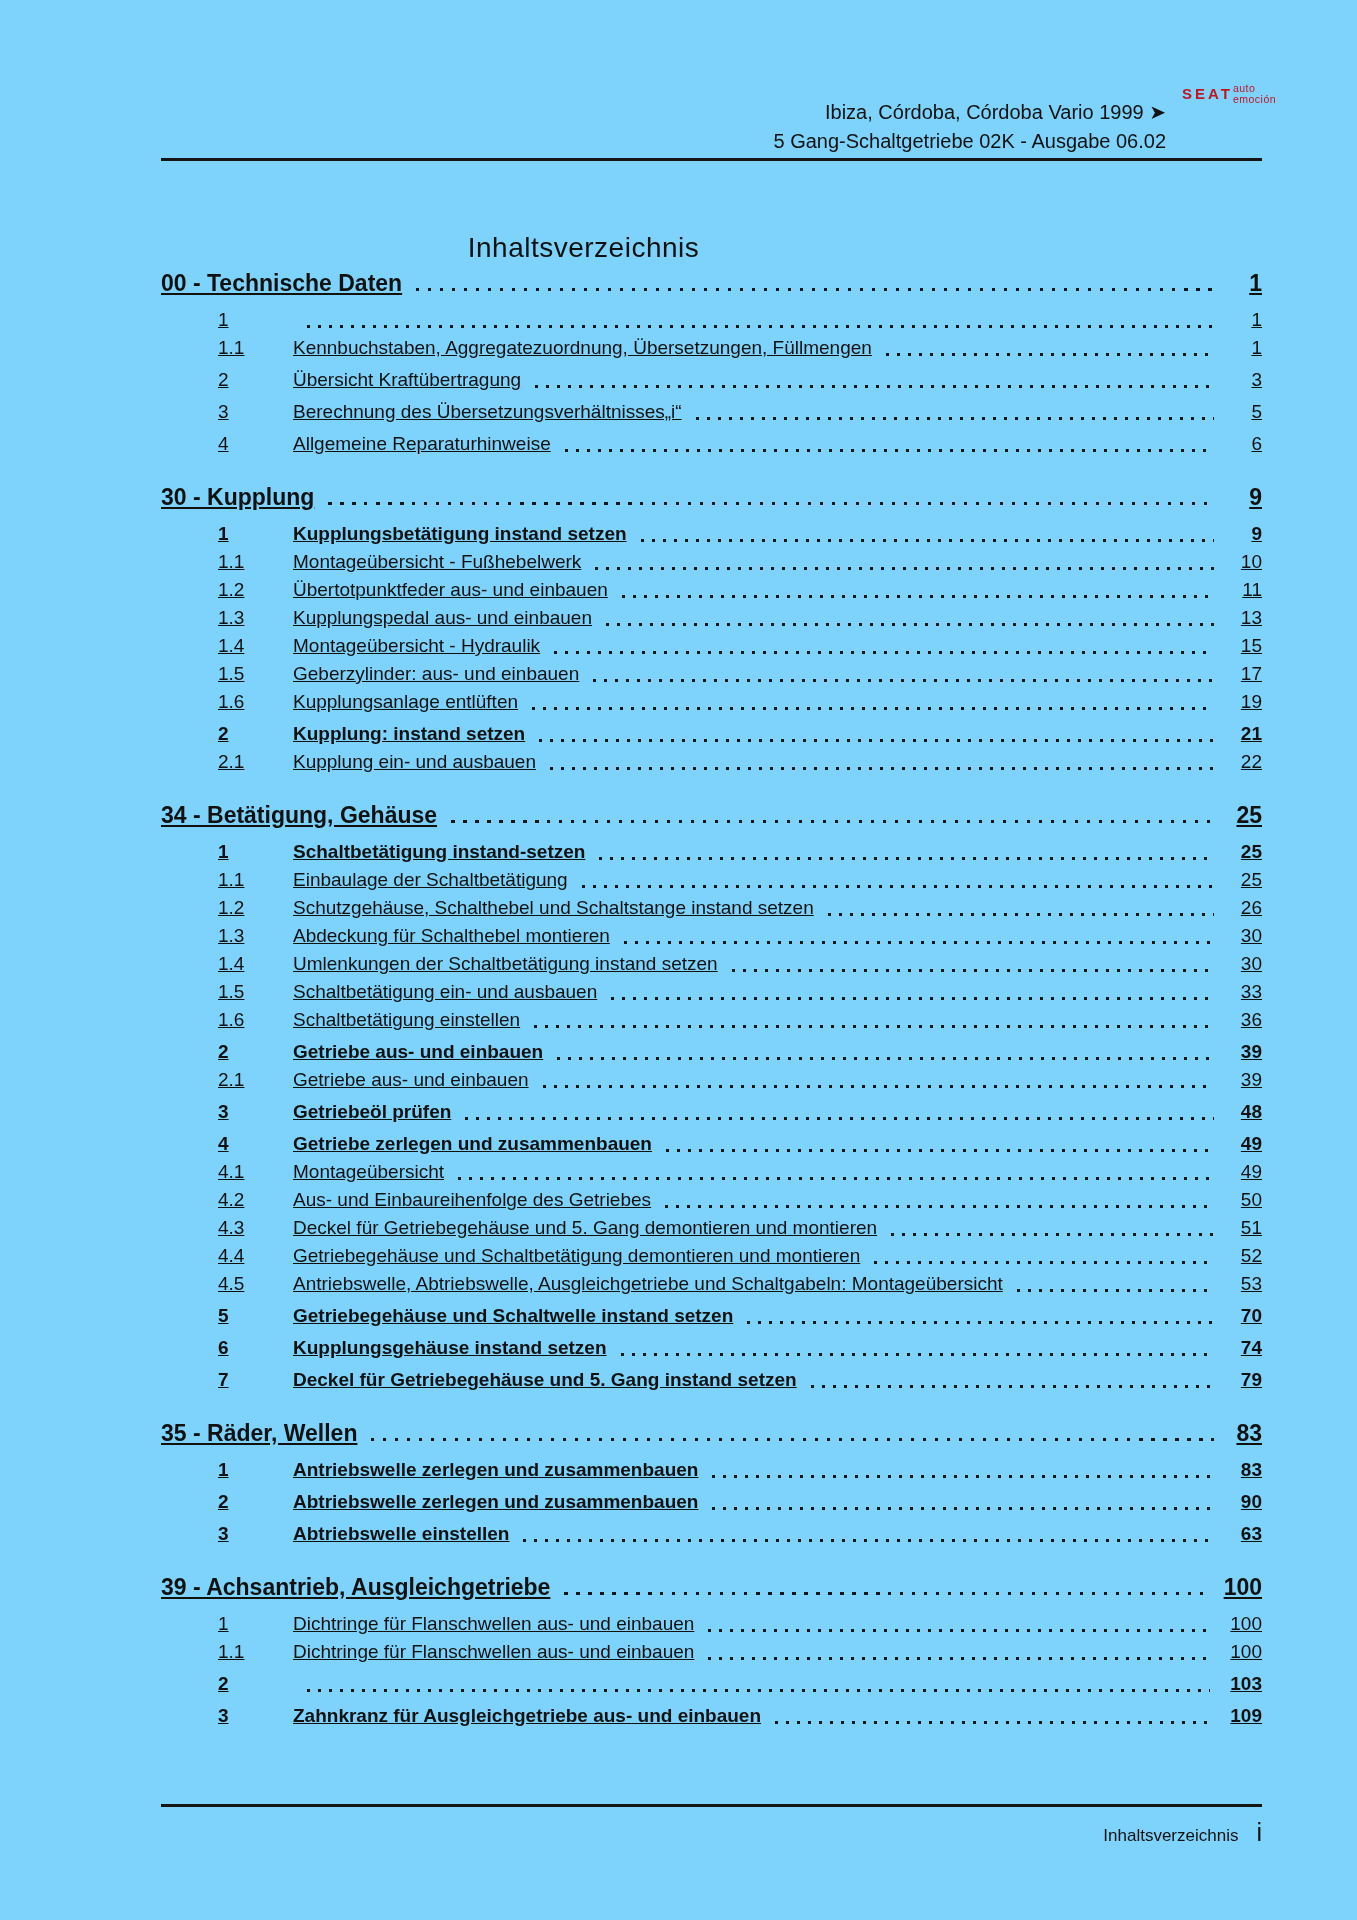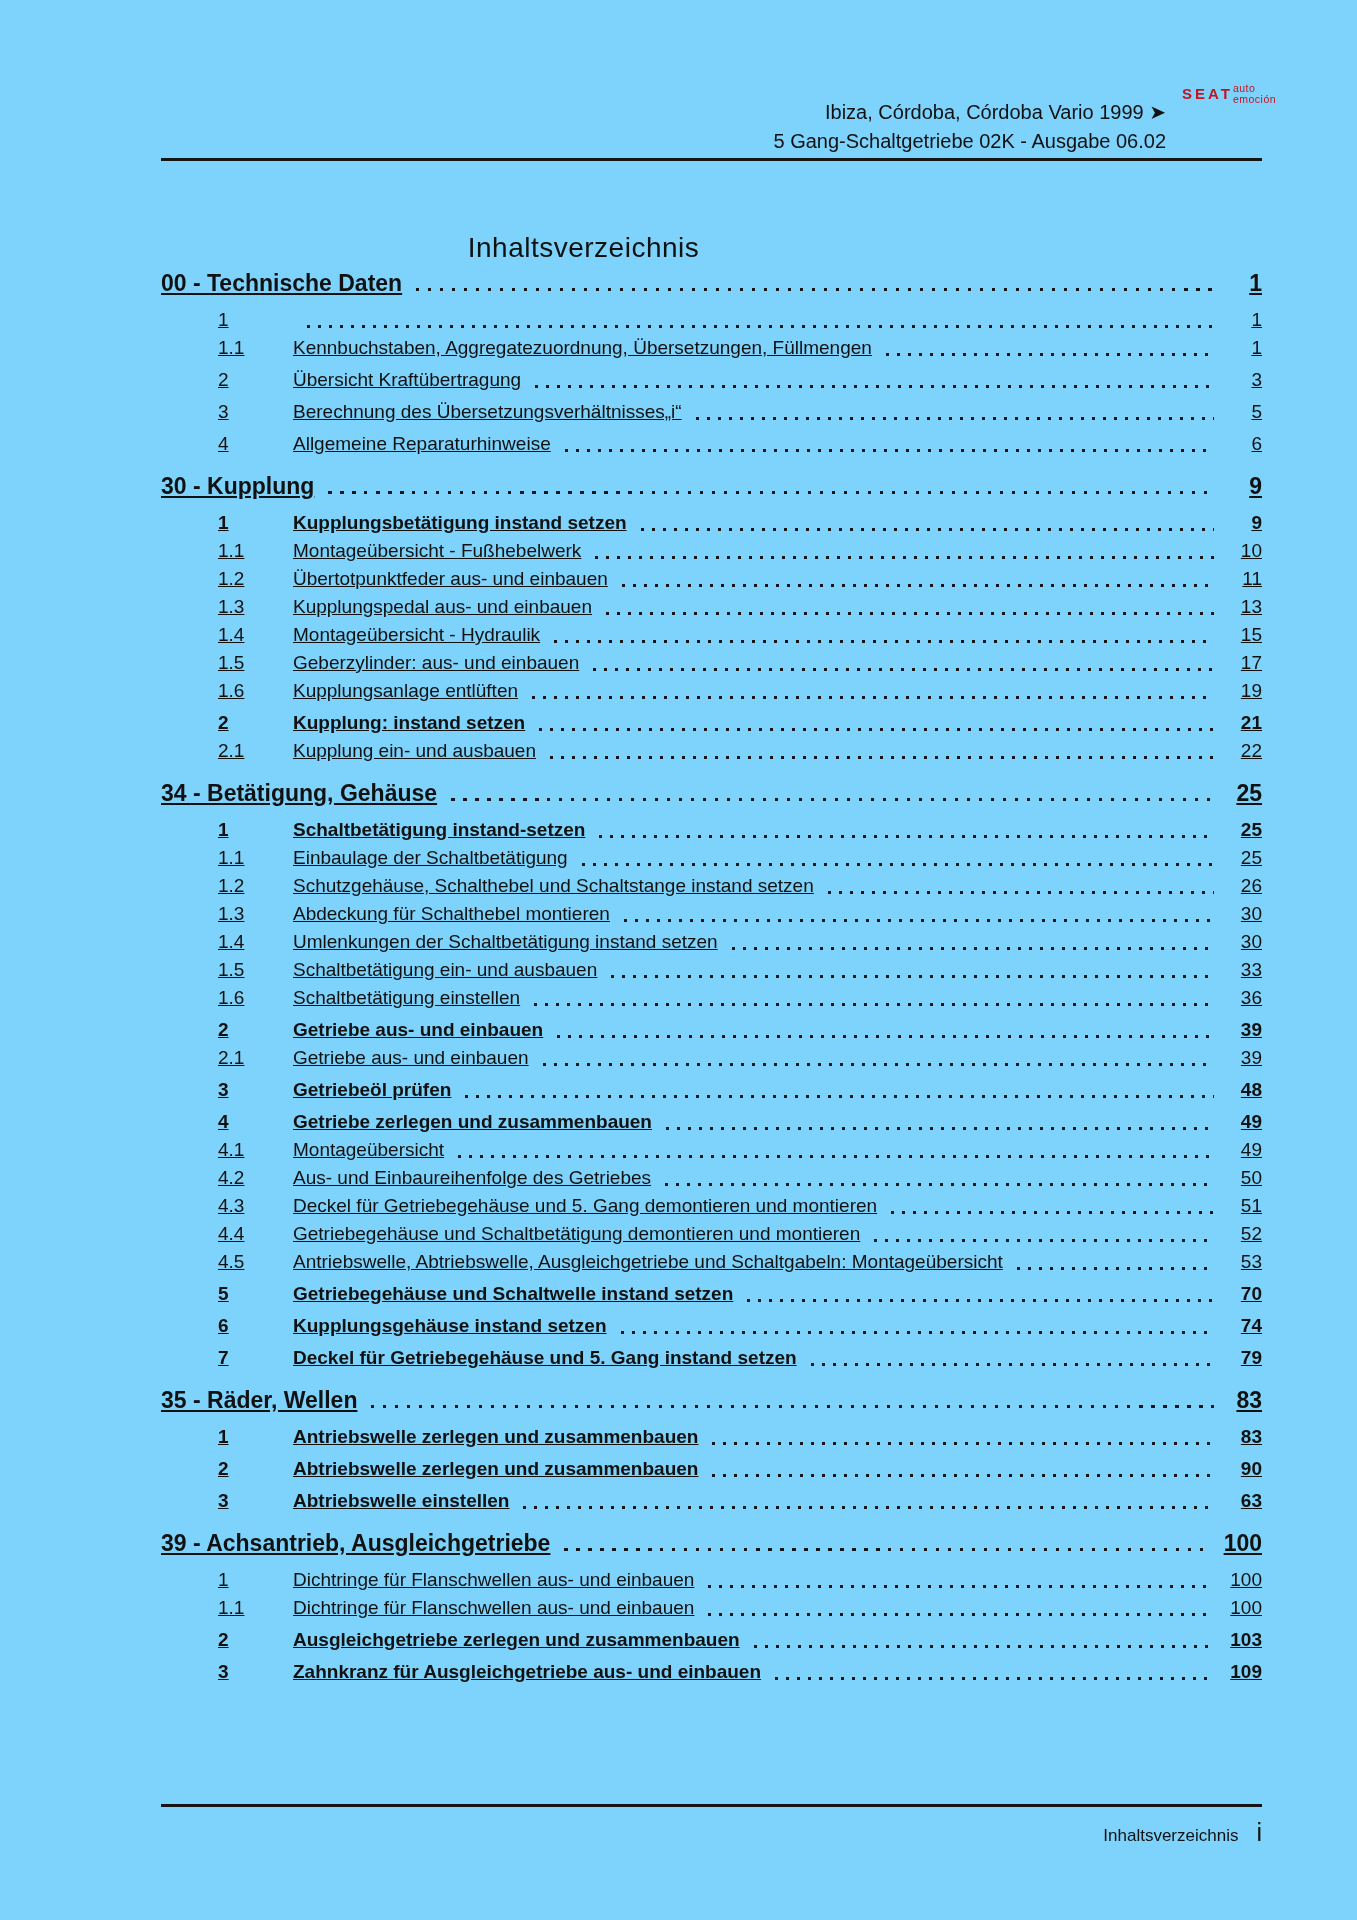--- a/index.html
+++ b/index.html
@@ -43,21 +43,21 @@
     position:absolute; top:232px; left:161px; width:845px;
     text-align:center;
     font-size:28px; font-weight:400; letter-spacing:0.5px;
   }
 
   
   .toc { position:absolute; top:268px; left:161px; width:1101px; }
   .row { display:flex; align-items:baseline;text-decoration:underline; }
   .row.sec {
     font-size:23px; font-weight:bold; line-height:30px;
-    margin-top:13px; margin-bottom:8px;
+    margin-top:24px; margin-bottom:8px;
   }
   .row.sec:first-child { margin-top:0; }
   .row.entry { font-size:19px; line-height:28px; padding-left:57px; }
   .row.entry.lvl1 { margin-top:4px; }
   .row.entry.b { font-weight:bold; }
   .num { width:75px; flex-shrink:0; }
   .ttl { white-space:nowrap; }
   .dots {
     flex:1 1 auto; min-width:14px;
     align-self:flex-end;
@@ -358,21 +358,20 @@
         <span class="pg">100</span>
       </div>
       <div class="row entry">
         <span class="num">1.1</span>
         <span class="ttl">Dichtringe für Flanschwellen aus- und einbauen</span>
         <span class="dots"></span>
         <span class="pg">100</span>
       </div>
       <div class="row entry lvl1 b">
         <span class="num">2</span>
-        <span class="ttl">Ausgleichgetriebe zerlegen und zusammenbauen</span>
         <span class="dots"></span>
         <span class="pg">103</span>
       </div>
       <div class="row entry lvl1 b">
         <span class="num">3</span>
         <span class="ttl">Zahnkranz für Ausgleichgetriebe aus- und einbauen</span>
         <span class="dots"></span>
         <span class="pg">109</span>
       </div>
     </div>

